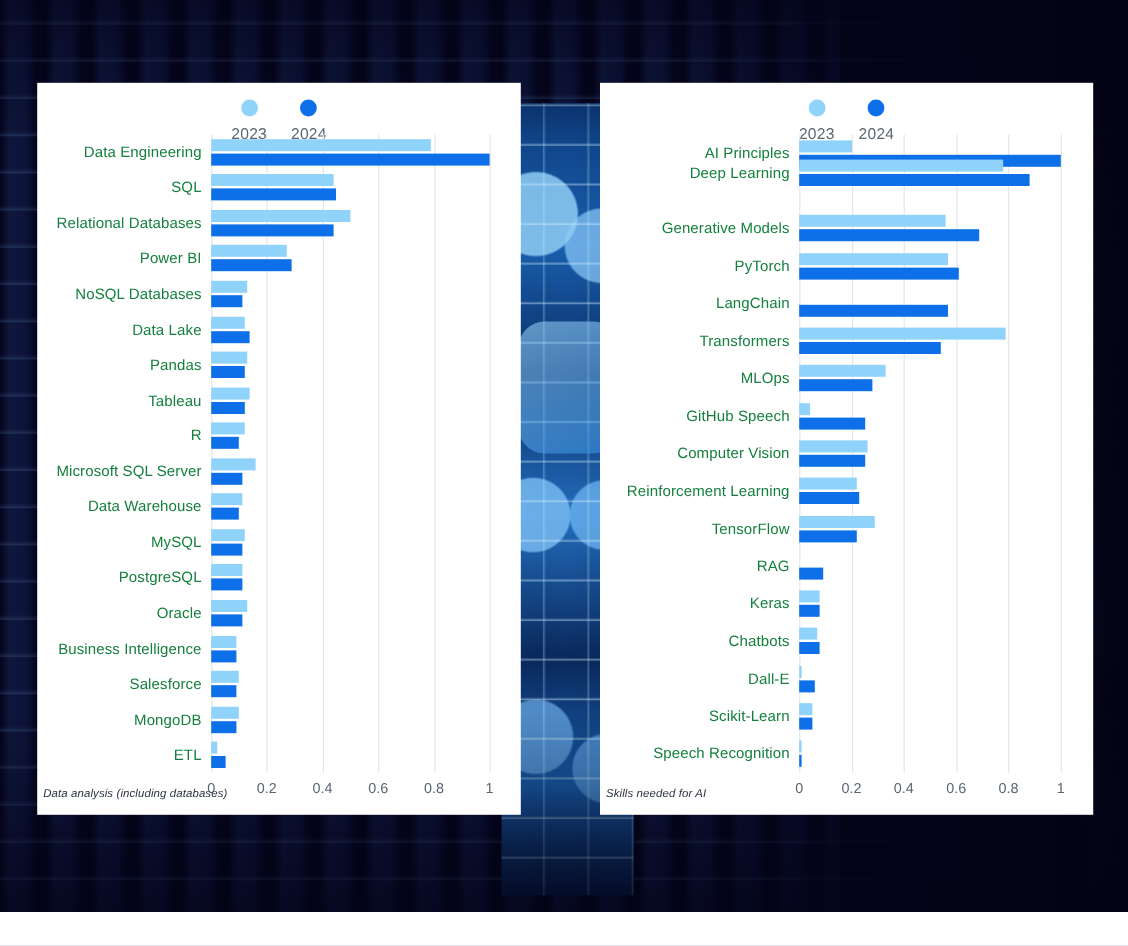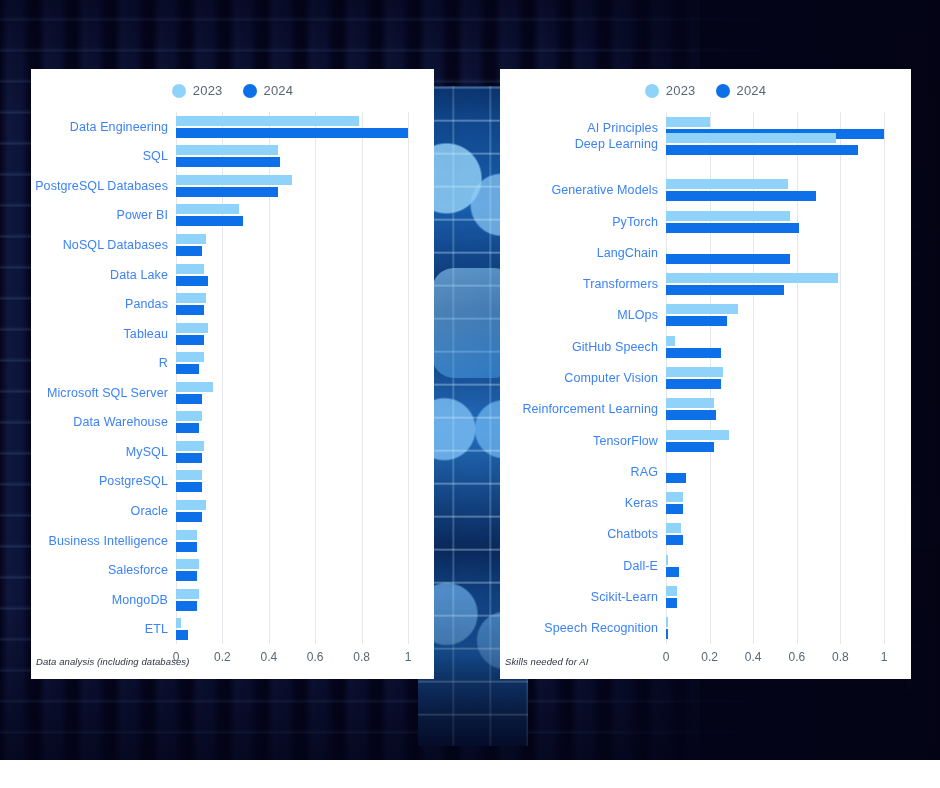--- a/index.html
+++ b/index.html
@@ -111,21 +111,21 @@
 
   .legend {
     position: absolute;
     top: 14px;
     left: 0; right: 0;
     display: flex;
     justify-content: center;
     align-items: center;
     gap: 20px;
   }
-  .legend-item { display: flex; align-items: center; gap: 7px; }
+  .legend-item { display: flex; align-items: center; gap: 7px; flex-direction: column; }
   .legend-dot { width: 14px; height: 14px; border-radius: 50%; display: block; }
   .legend-label { font-size: 13px; color: #5a6672; letter-spacing: .2px; }
 
   .plot {
     position: absolute;
     left: 0; right: 0;
   }
   .plot-inner { position: relative; width: 100%; height: 100%; }
 
   
@@ -146,21 +146,21 @@
     justify-content: center;
   }
   .row-label {
     position: absolute;
     right: 100%;
     top: 50%;
     transform: translateY(-50%);
     margin-right: 8px;
     white-space: nowrap;
     font-size: 12.5px;
-    color: #3b82f6;
+    color: #15803d;
     text-align: right;
     letter-spacing: .1px;
   }
   .bar {
     position: absolute;
     left: 0;
     height: 10px;
     border-radius: 0;
   }
   .bar-2023 { background: #8fd3fb; }
@@ -224,21 +224,21 @@
             <div class="row-label">Data Engineering</div>
             <div class="bar bar-2023" title="Data Engineering 2023: 0.79" style="background: rgb(143, 211, 251); width: 183.28px; height: 10px; top: 3.77778px;"></div>
             <div class="bar bar-2024" title="Data Engineering 2024: 1" style="background: rgb(13, 112, 232); width: 232px; height: 10px; top: 15.7778px;"></div>
           </div>
           <div class="row" style="top: 29.5556px; height: 29.5556px;">
             <div class="row-label">SQL</div>
             <div class="bar bar-2023" title="SQL 2023: 0.44" style="background: rgb(143, 211, 251); width: 102.08px; height: 10px; top: 3.77778px;"></div>
             <div class="bar bar-2024" title="SQL 2024: 0.45" style="background: rgb(13, 112, 232); width: 104.4px; height: 10px; top: 15.7778px;"></div>
           </div>
           <div class="row" style="top: 59.1111px; height: 29.5556px;">
-            <div class="row-label">PostgreSQL Databases</div>
+            <div class="row-label">Relational Databases</div>
             <div class="bar bar-2023" title="Relational Databases 2023: 0.5" style="background: rgb(143, 211, 251); width: 116px; height: 10px; top: 3.77778px;"></div>
             <div class="bar bar-2024" title="Relational Databases 2024: 0.44" style="background: rgb(13, 112, 232); width: 102.08px; height: 10px; top: 15.7778px;"></div>
           </div>
           <div class="row" style="top: 88.6667px; height: 29.5556px;">
             <div class="row-label">Power BI</div>
             <div class="bar bar-2023" title="Power BI 2023: 0.27" style="background: rgb(143, 211, 251); width: 62.64px; height: 10px; top: 3.77778px;"></div>
             <div class="bar bar-2024" title="Power BI 2024: 0.29" style="background: rgb(13, 112, 232); width: 67.28px; height: 10px; top: 15.7778px;"></div>
           </div>
           <div class="row" style="top: 118.222px; height: 29.5556px;">
             <div class="row-label">NoSQL Databases</div>

